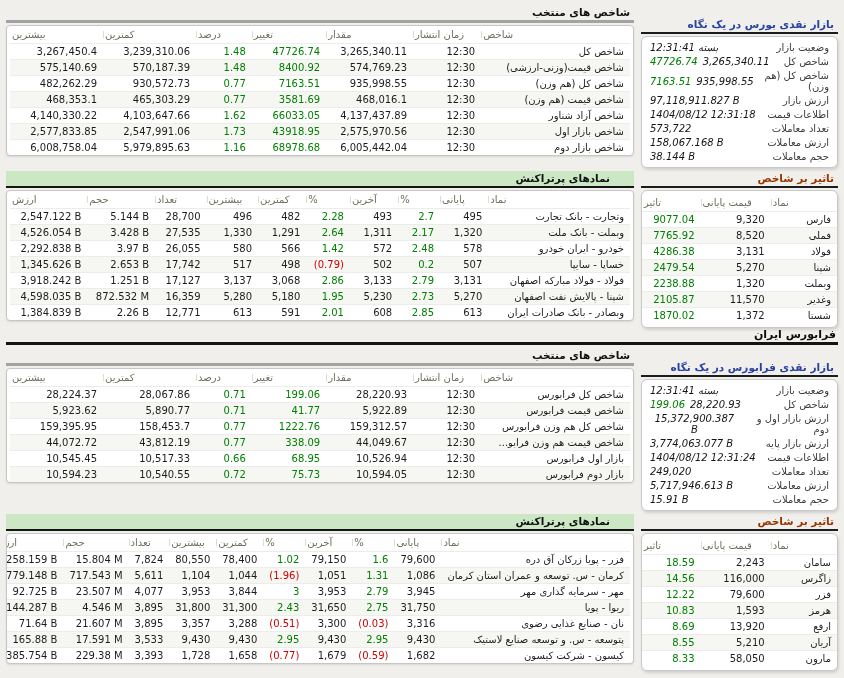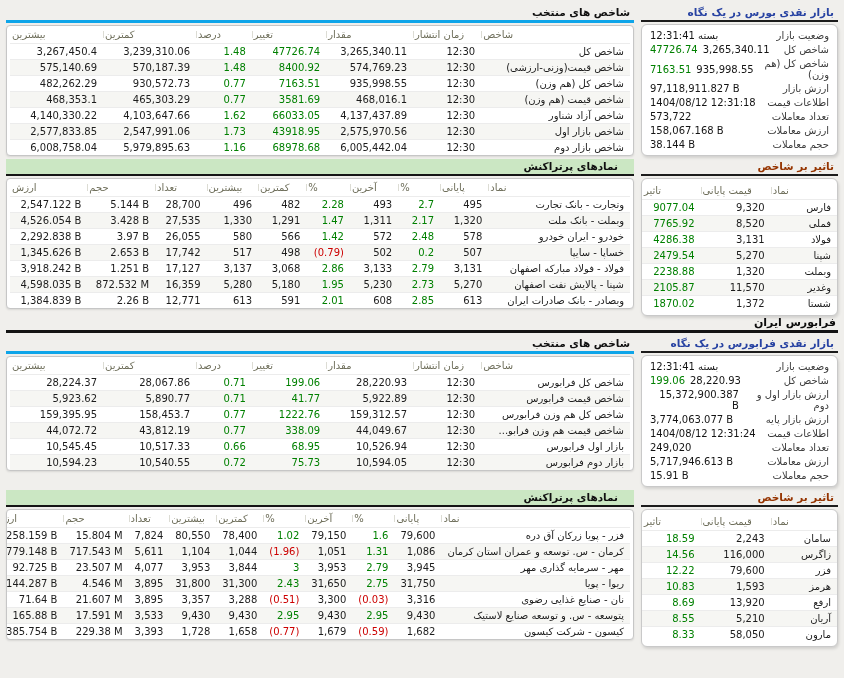--- a/index.html
+++ b/index.html
@@ -21,30 +21,30 @@
   }
 
   
   .section { display:flex; gap:7px; margin-top:3px; align-items:flex-start; }
   .col-main { flex:1 1 auto; min-width:0; }
   .col-side { flex:0 0 197px; width:197px; }
 
   
   .title-plain {
     font-weight:bold; font-size:10.5px; color:#101010;
-    padding:1px 4px 2px 4px; border-bottom:3px solid #0ea5e9;
+    padding:1px 4px 2px 4px; border-bottom:3px solid #a3a3a3;
   }
   .title-green {
     font-weight:bold; font-size:10.5px; color:#101010;
     background:#cbe7c3;
-    padding:1px 16px 2px 6px; border-bottom:2px solid #151515;
+    padding:1px 24px 2px 6px; border-bottom:2px solid #151515;
   }
   .title-blue {
     font-weight:bold; font-size:10.5px; color:#2742a2;
-    padding:1px 4px 2px 4px; border-bottom:2px solid #1c1c1c;
+    padding:1px 4px 2px 4px; border-bottom:2px solid #1c1c1c;margin-top:12px;
   }
   .title-maroon {
     font-weight:bold; font-size:10.5px; color:#953400;
     padding:1px 4px 2px 4px; border-bottom:2px solid #1c1c1c;
   }
 
   
   .tbl-wrap {
     background:#fff; border:1px solid #c6c6c6; border-radius:4px;
     margin-top:2px; padding:0 3px; box-shadow:0 1px 2px rgba(0,0,0,.10);
@@ -94,21 +94,21 @@
   .tbl-impact th:nth-child(3){width:30%}
 
   
   .panel {
     background:#fff; border:1px solid #c9c9c9; border-radius:6px;
     margin-top:2px; padding:3px 0 4px 0;
     box-shadow:1px 2px 3px rgba(0,0,0,.13);
   }
   .g-row { display:flex; justify-content:space-between; align-items:center; padding:2px 8px 1px 8px; }
   .g-label { color:#3a3a3a; }
-  .g-value { direction:ltr; display:flex; gap:5px; color:#141414; text-align:right; }
+  .g-value { direction:ltr; display:flex; gap:5px; color:#141414; text-align:center;font-style:italic; }
 </style>
 </head>
 <body>
 
 <div class="page">
 
 
   <div class="section">
     <div class="col-side">
       <div class="title-blue">بازار نقدی بورس در یک نگاه</div>
@@ -331,21 +331,21 @@
                 <td class="num">496</td>
                 <td class="num">28,700</td>
                 <td class="num">5.144 B</td>
                 <td class="num">2,547.122 B</td>
               </tr>
               <tr>
                 <td>وبملت - بانک ملت</td>
                 <td class="num">1,320</td>
                 <td class="num pos">2.17</td>
                 <td class="num">1,311</td>
-                <td class="num pos">1.47</td>
+                <td class="num pos">2.64</td>
                 <td class="num">1,291</td>
                 <td class="num">1,330</td>
                 <td class="num">27,535</td>
                 <td class="num">3.428 B</td>
                 <td class="num">4,526.054 B</td>
               </tr>
               <tr>
                 <td>خودرو - ایران خودرو</td>
                 <td class="num">578</td>
                 <td class="num pos">2.48</td>

